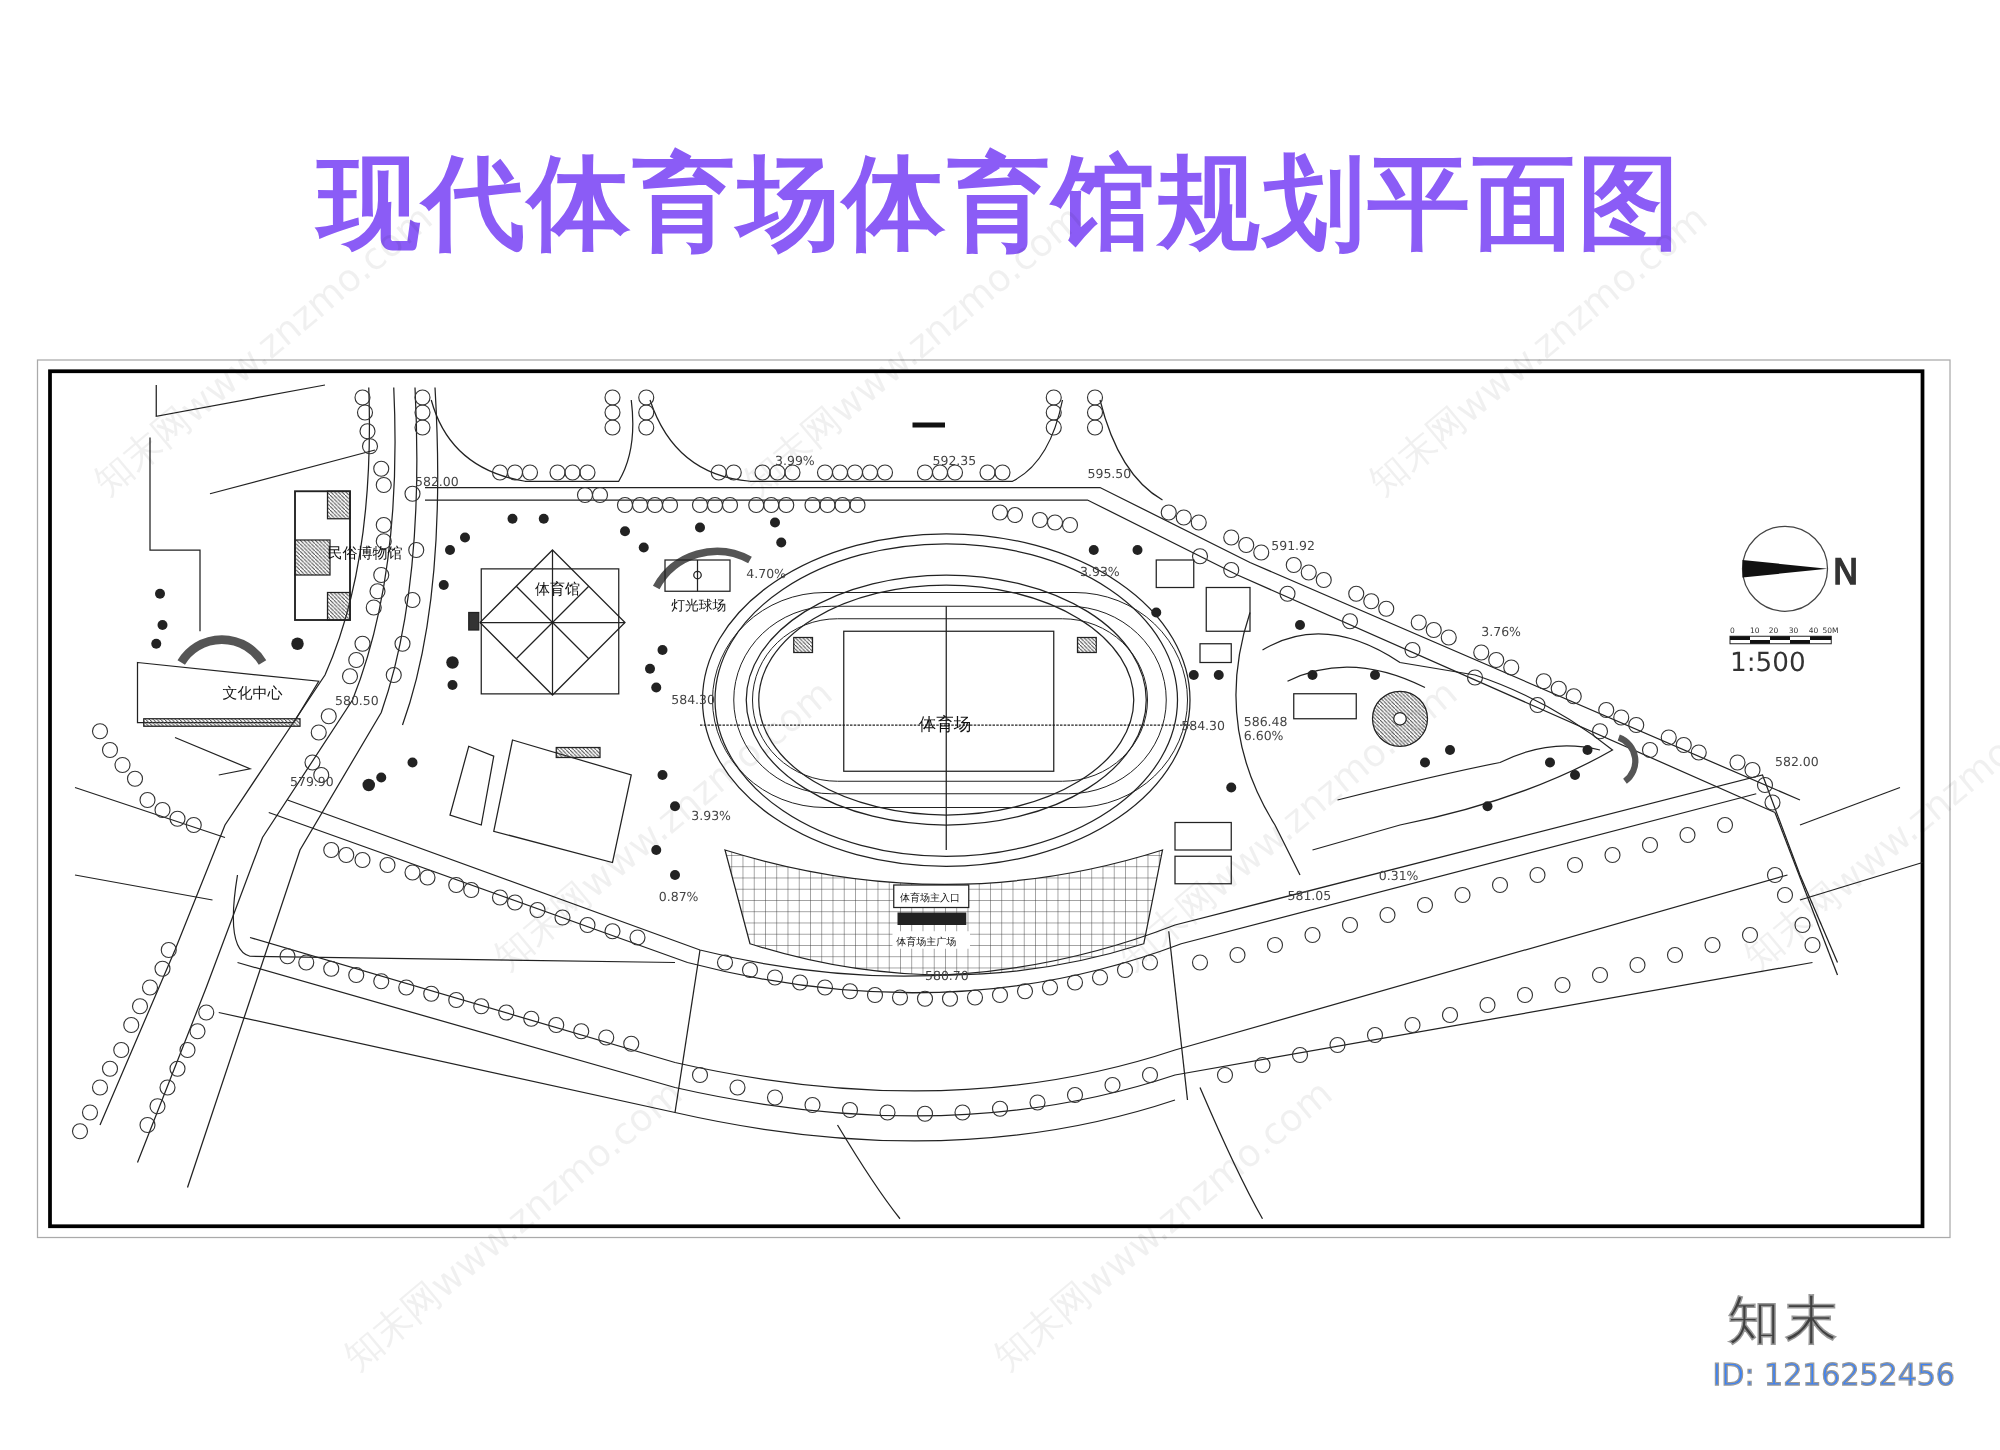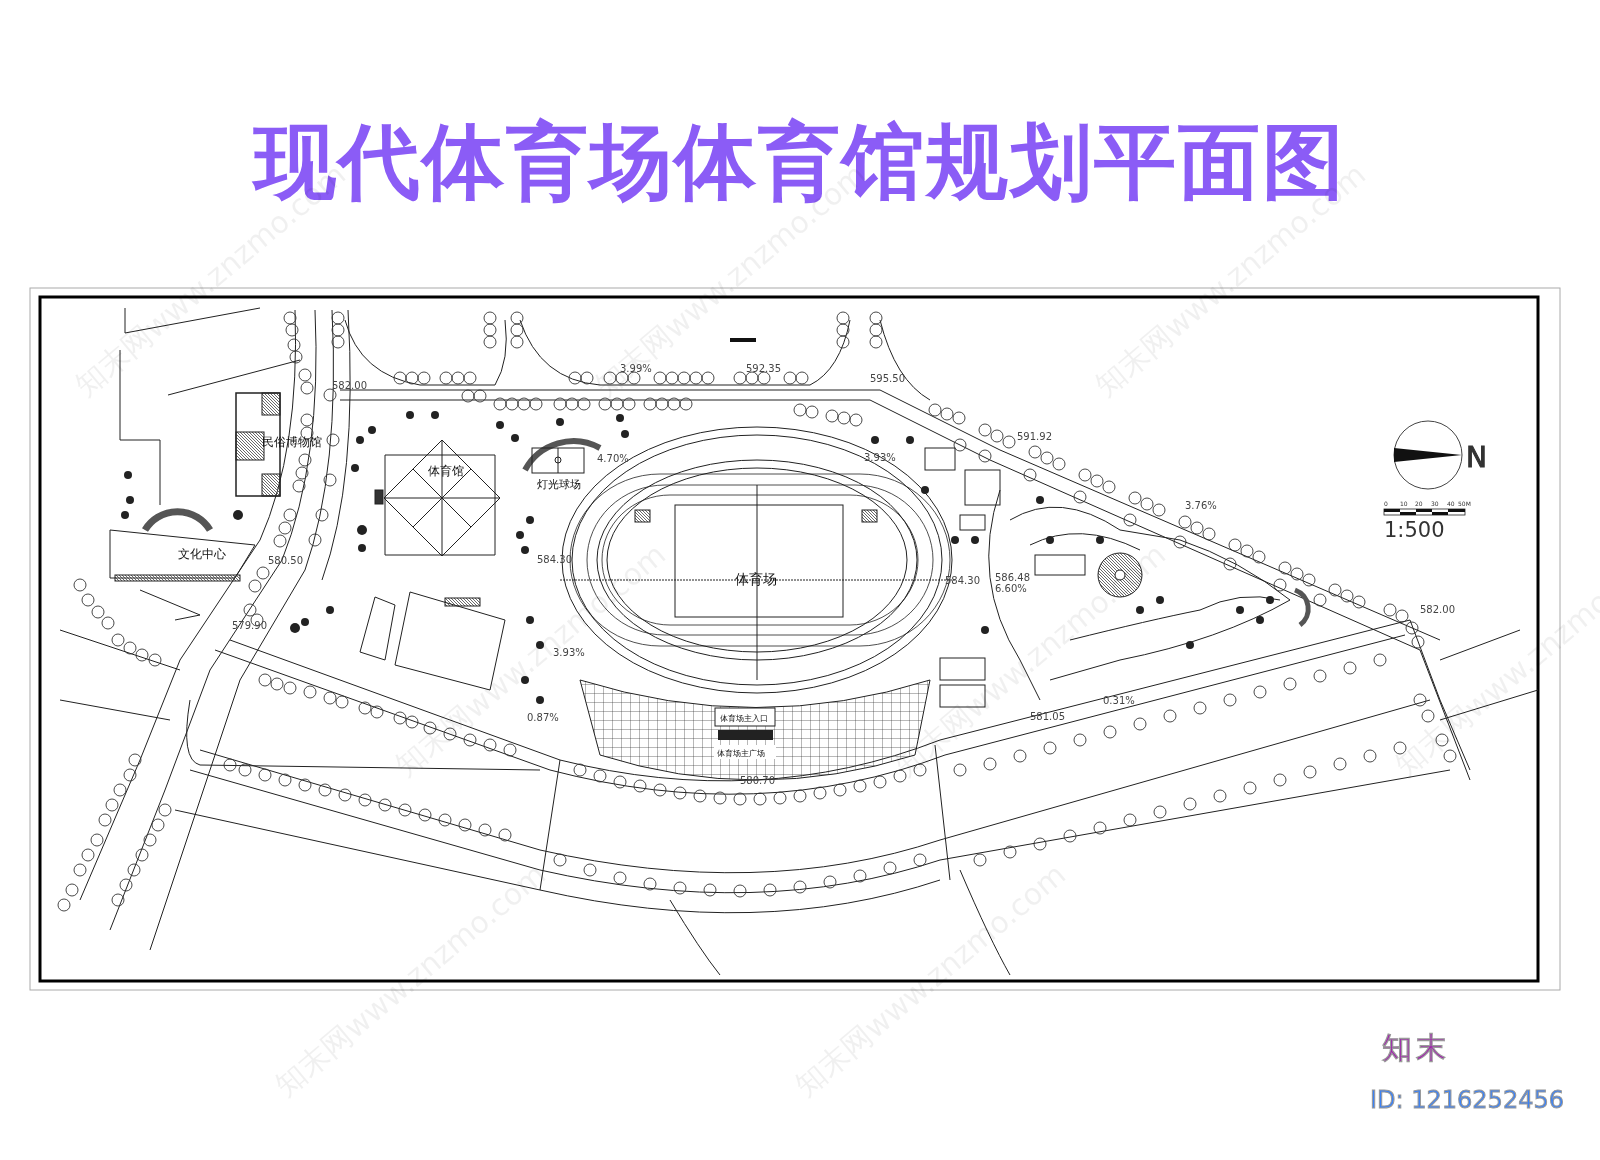--- a/index.html
+++ b/index.html
@@ -7,21 +7,21 @@
   .title {
     position:absolute; left:0; top:108px; width:1600px; text-align:center;
     font-family:"DejaVu Serif", serif; font-weight:bold; font-size:82px; letter-spacing:2px;
     color:#8b5cf6;
   }
   .plan { position:absolute; left:0; top:0; }
   .lbl { font-family:"DejaVu Sans", sans-serif; fill:#333; }
   .cn { font-family:"DejaVu Serif", serif; fill:#111; }
   .elev { font-size:10px; fill:#444; }
   .brand {
-    position:absolute; left:1382px; top:1028px; font-size:30px; color:#a21caf;
+    position:absolute; left:1382px; top:1028px; font-size:42px; color:#404040;
     -webkit-text-stroke:1.2px #999; font-family:"DejaVu Sans", sans-serif; letter-spacing:4px;
   }
   .imgid {
     position:absolute; left:1370px; top:1086px; font-size:24px; color:#3b82f6;
     -webkit-text-stroke:1px #999; font-family:"DejaVu Sans", sans-serif;
   }
   .wm { position:absolute; font-size:30px; color:rgba(0,0,0,0.06); transform:rotate(-40deg); font-family:"DejaVu Sans", sans-serif; white-space:nowrap; pointer-events:none; }
 </style>
 </head>
 <body>

